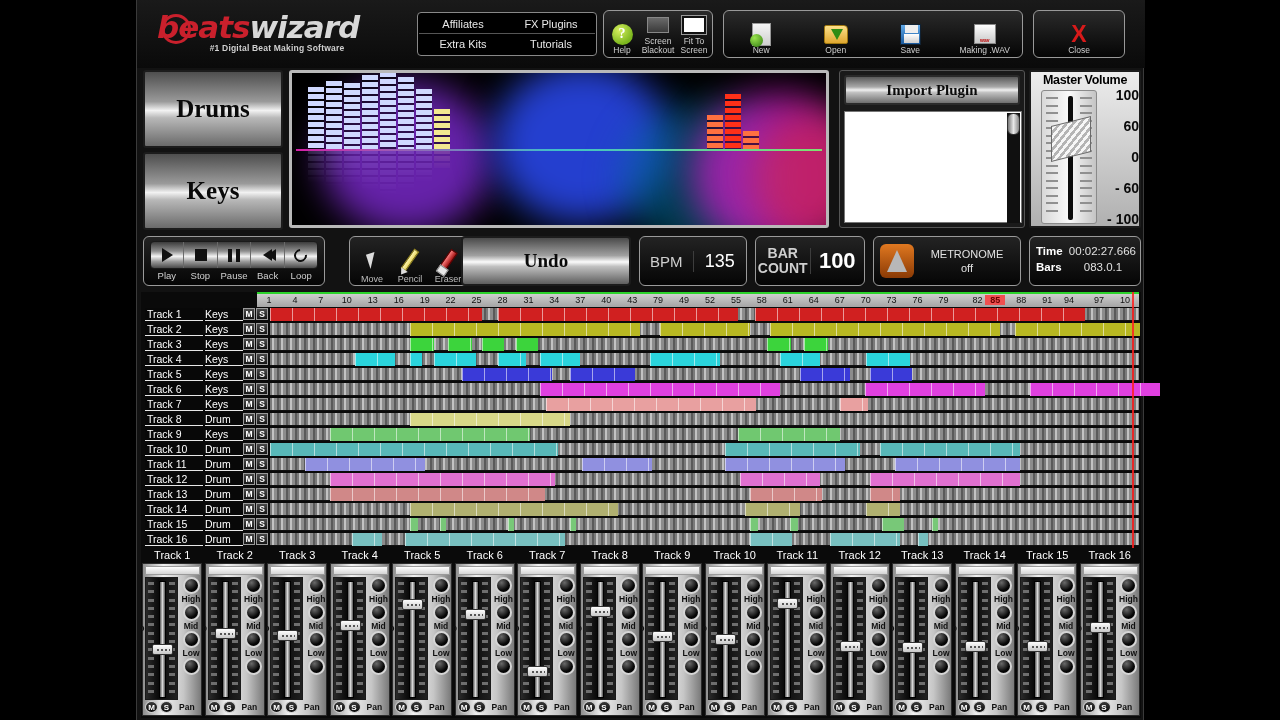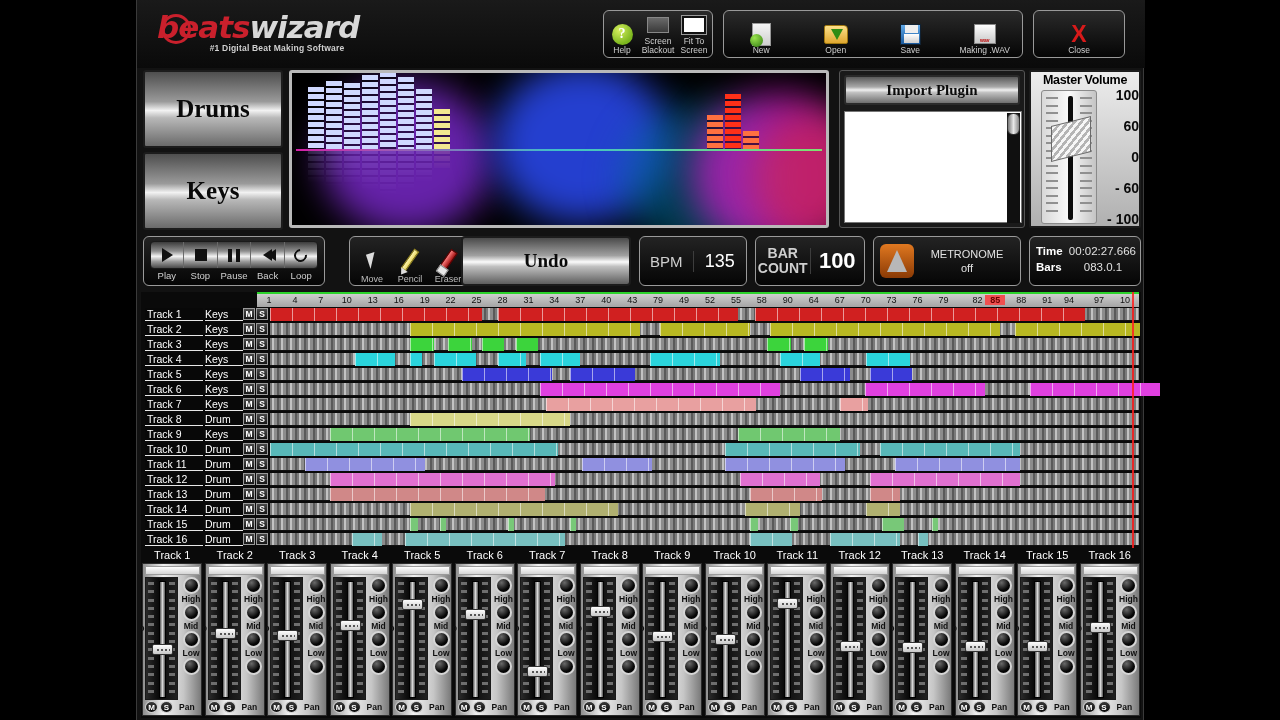--- a/index.html
+++ b/index.html
@@ -267,20 +267,30 @@
   <div id="topbar">
 
     <div id="logo">
       <div class="logo-orb"></div>
       <div class="logo-main">
         <span class="logo-beats">beats</span><span class="logo-wizard">wizard</span>
       </div>
       <div class="logo-sub">#1 Digital Beat Making Software</div>
     </div>
 
+    <div id="menu-block">
+      <div class="menu-row">
+        <div class="menu-btn">Affiliates</div>
+        <div class="menu-btn">FX Plugins</div>
+      </div>
+      <div class="menu-row">
+        <div class="menu-btn">Extra Kits</div>
+        <div class="menu-btn">Tutorials</div>
+      </div>
+    </div>
 
     <div id="group-view" class="tool-group">
       <div class="tool">
         <div class="tool-ico">
             <div class="ico-help">?</div>
           </div>
         <div class="tool-lbl">Help</div>
       </div>
       <div class="tool">
         <div class="tool-ico">
@@ -523,21 +533,21 @@
         <div class="rk" style="left: 261.412px;">31</div>
         <div class="rk" style="left: 287.353px;">34</div>
         <div class="rk" style="left: 313.294px;">37</div>
         <div class="rk" style="left: 339.235px;">40</div>
         <div class="rk" style="left: 365.176px;">43</div>
         <div class="rk" style="left: 391.118px;">79</div>
         <div class="rk" style="left: 417.059px;">49</div>
         <div class="rk" style="left: 443px;">52</div>
         <div class="rk" style="left: 468.941px;">55</div>
         <div class="rk" style="left: 494.882px;">58</div>
-        <div class="rk" style="left: 520.824px;">90</div>
+        <div class="rk" style="left: 520.824px;">61</div>
         <div class="rk" style="left: 546.765px;">64</div>
         <div class="rk" style="left: 572.706px;">67</div>
         <div class="rk" style="left: 598.647px;">70</div>
         <div class="rk" style="left: 624.588px;">73</div>
         <div class="rk" style="left: 650.529px;">76</div>
         <div class="rk" style="left: 676.471px;">79</div>
         <div class="rk" style="left: 702.412px; margin-left: 8px;">82</div>
         <div class="rk active" style="left: 728.353px;">85</div>
         <div class="rk" style="left: 754.294px;">88</div>
         <div class="rk" style="left: 780.235px;">91</div>

